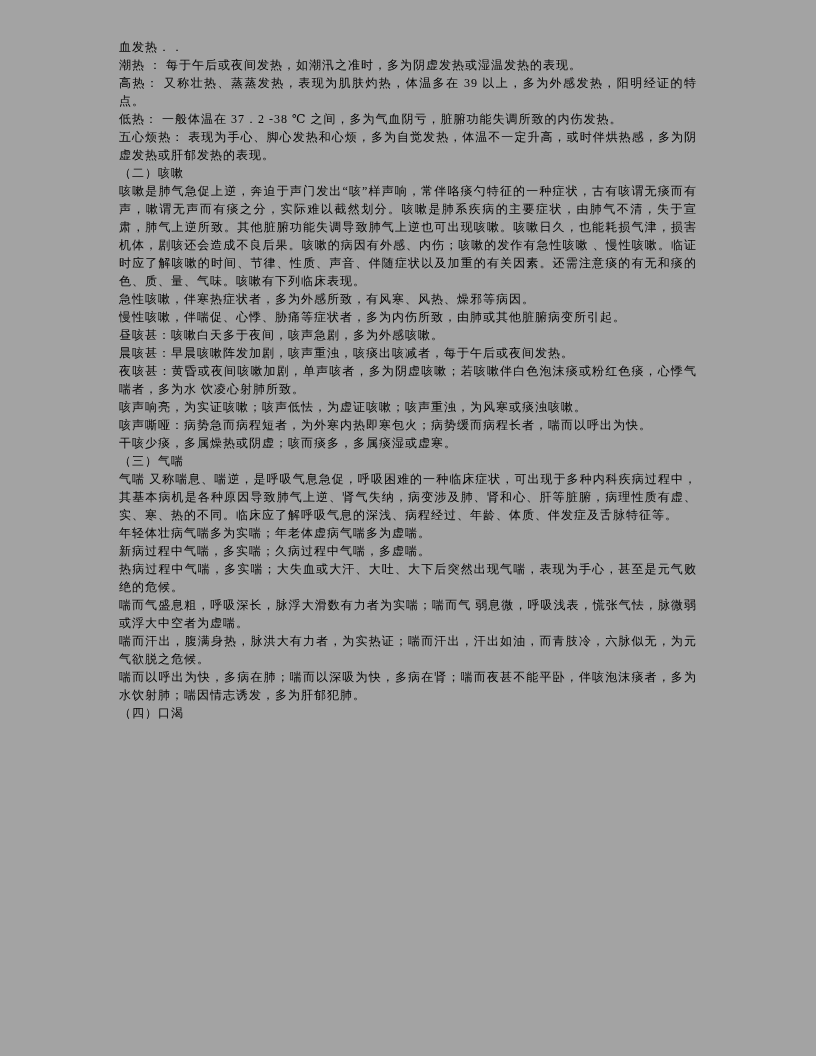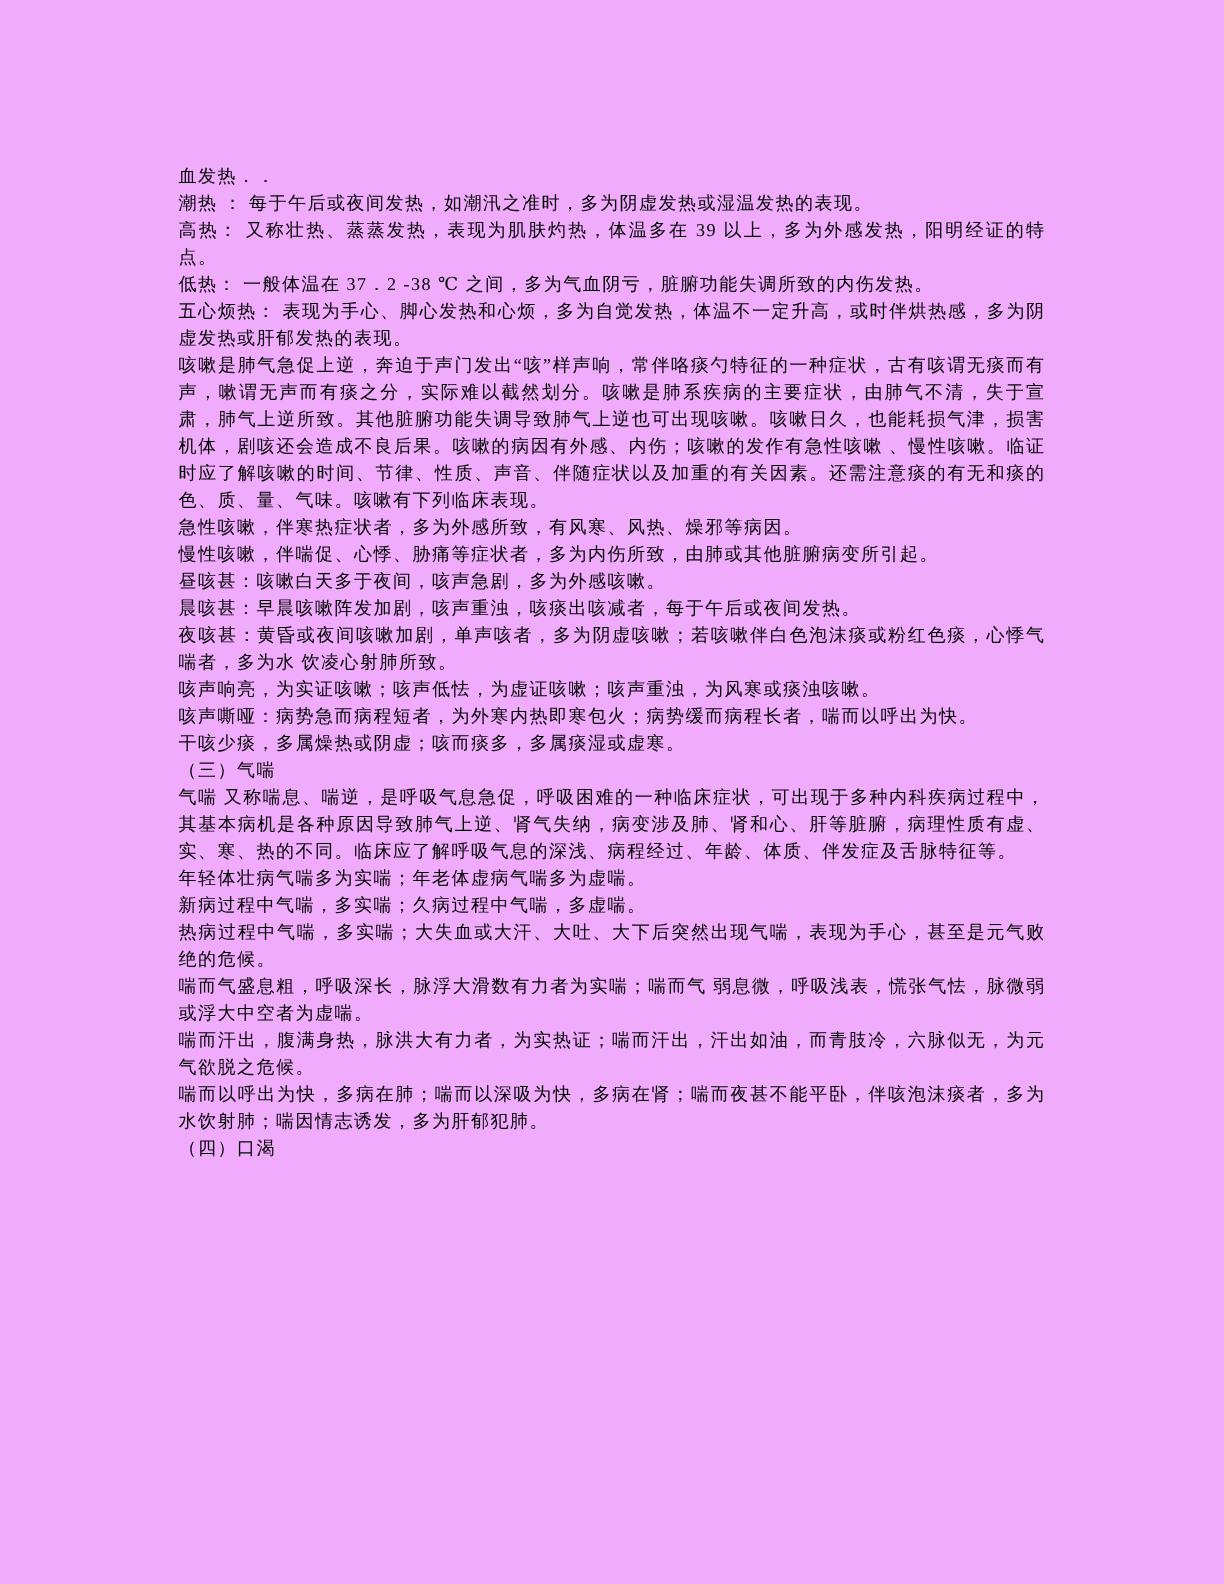--- a/index.html
+++ b/index.html
@@ -11,22 +11,22 @@
     width: 816px;
     height: 1056px;
     overflow: hidden;
     font-family: "Liberation Serif", "DejaVu Serif", serif;
     color: #000000;
   }
   .page {
     box-sizing: border-box;
     width: 816px;
     height: 1056px;
-    padding: 108px 119px 0 119px;
-    background: #f0abfc;
+    padding: 38px 119px 0 119px;
+    background: #a3a3a3;
   }
   .doc p {
     margin: 0;
     font-size: 12px;
     line-height: 18px;
     letter-spacing: 1px;
     text-align: justify;
     text-justify: inter-ideograph;
     word-break: break-all;
     color: #000000;
@@ -35,20 +35,21 @@
 </head>
 <body>
 
 <div class="page">
   <div class="doc">
     <p>血发热．．</p>
     <p>潮热 ： 每于午后或夜间发热，如潮汛之准时，多为阴虚发热或湿温发热的表现。</p>
     <p>高热： 又称壮热、蒸蒸发热，表现为肌肤灼热，体温多在 39 以上，多为外感发热，阳明经证的特点。</p>
     <p>低热： 一般体温在 37．2 -38 ℃ 之间，多为气血阴亏，脏腑功能失调所致的内伤发热。</p>
     <p>五心烦热： 表现为手心、脚心发热和心烦，多为自觉发热，体温不一定升高，或时伴烘热感，多为阴虚发热或肝郁发热的表现。</p>
+    <p>（二）咳嗽</p>
     <p>咳嗽是肺气急促上逆，奔迫于声门发出“咳”样声响，常伴咯痰勺特征的一种症状，古有咳谓无痰而有声，嗽谓无声而有痰之分，实际难以截然划分。咳嗽是肺系疾病的主要症状，由肺气不清，失于宣肃，肺气上逆所致。其他脏腑功能失调导致肺气上逆也可出现咳嗽。咳嗽日久，也能耗损气津，损害机体，剧咳还会造成不良后果。咳嗽的病因有外感、内伤；咳嗽的发作有急性咳嗽 、慢性咳嗽。临证时应了解咳嗽的时间、节律、性质、声音、伴随症状以及加重的有关因素。还需注意痰的有无和痰的色、质、量、气味。咳嗽有下列临床表现。</p>
     <p>急性咳嗽，伴寒热症状者，多为外感所致，有风寒、风热、燥邪等病因。</p>
     <p>慢性咳嗽，伴喘促、心悸、胁痛等症状者，多为内伤所致，由肺或其他脏腑病变所引起。</p>
     <p>昼咳甚：咳嗽白天多于夜间，咳声急剧，多为外感咳嗽。</p>
     <p>晨咳甚：早晨咳嗽阵发加剧，咳声重浊，咳痰出咳减者，每于午后或夜间发热。</p>
     <p>夜咳甚：黄昏或夜间咳嗽加剧，单声咳者，多为阴虚咳嗽；若咳嗽伴白色泡沫痰或粉红色痰，心悸气喘者，多为水 饮凌心射肺所致。</p>
     <p>咳声响亮，为实证咳嗽；咳声低怯，为虚证咳嗽；咳声重浊，为风寒或痰浊咳嗽。</p>
     <p>咳声嘶哑：病势急而病程短者，为外寒内热即寒包火；病势缓而病程长者，喘而以呼出为快。</p>
     <p>干咳少痰，多属燥热或阴虚；咳而痰多，多属痰湿或虚寒。</p>
     <p>（三）气喘</p>

